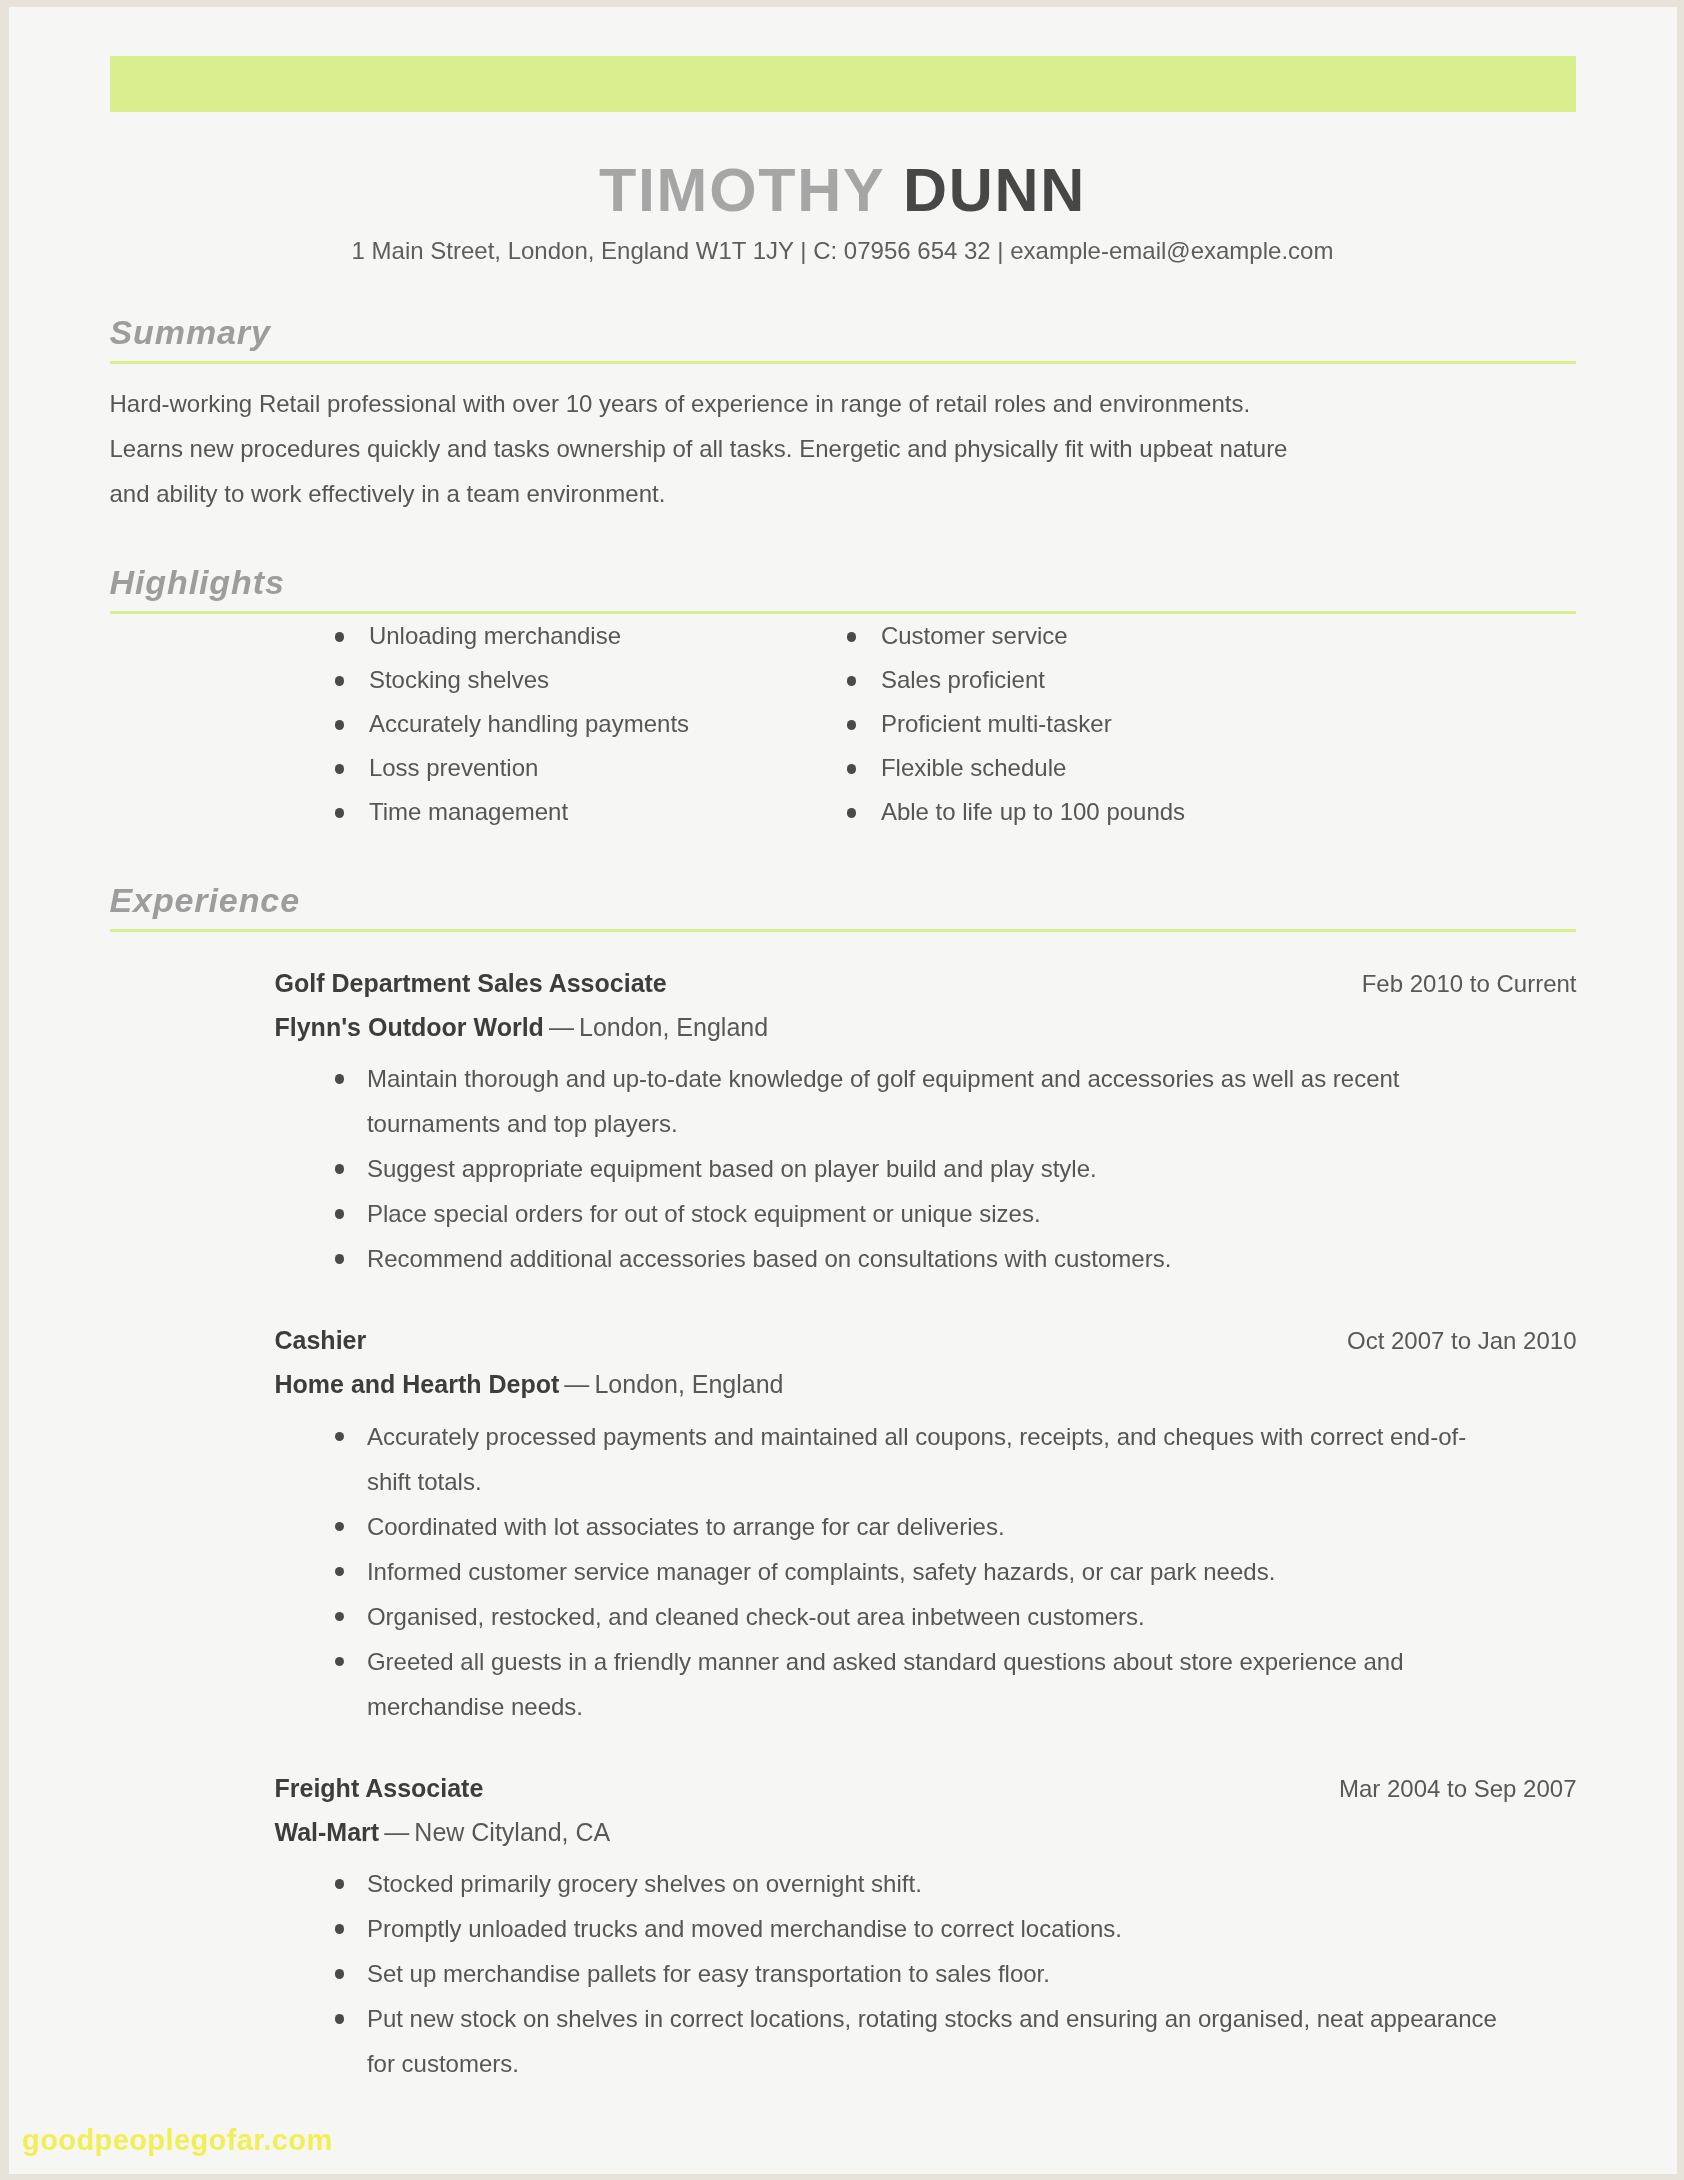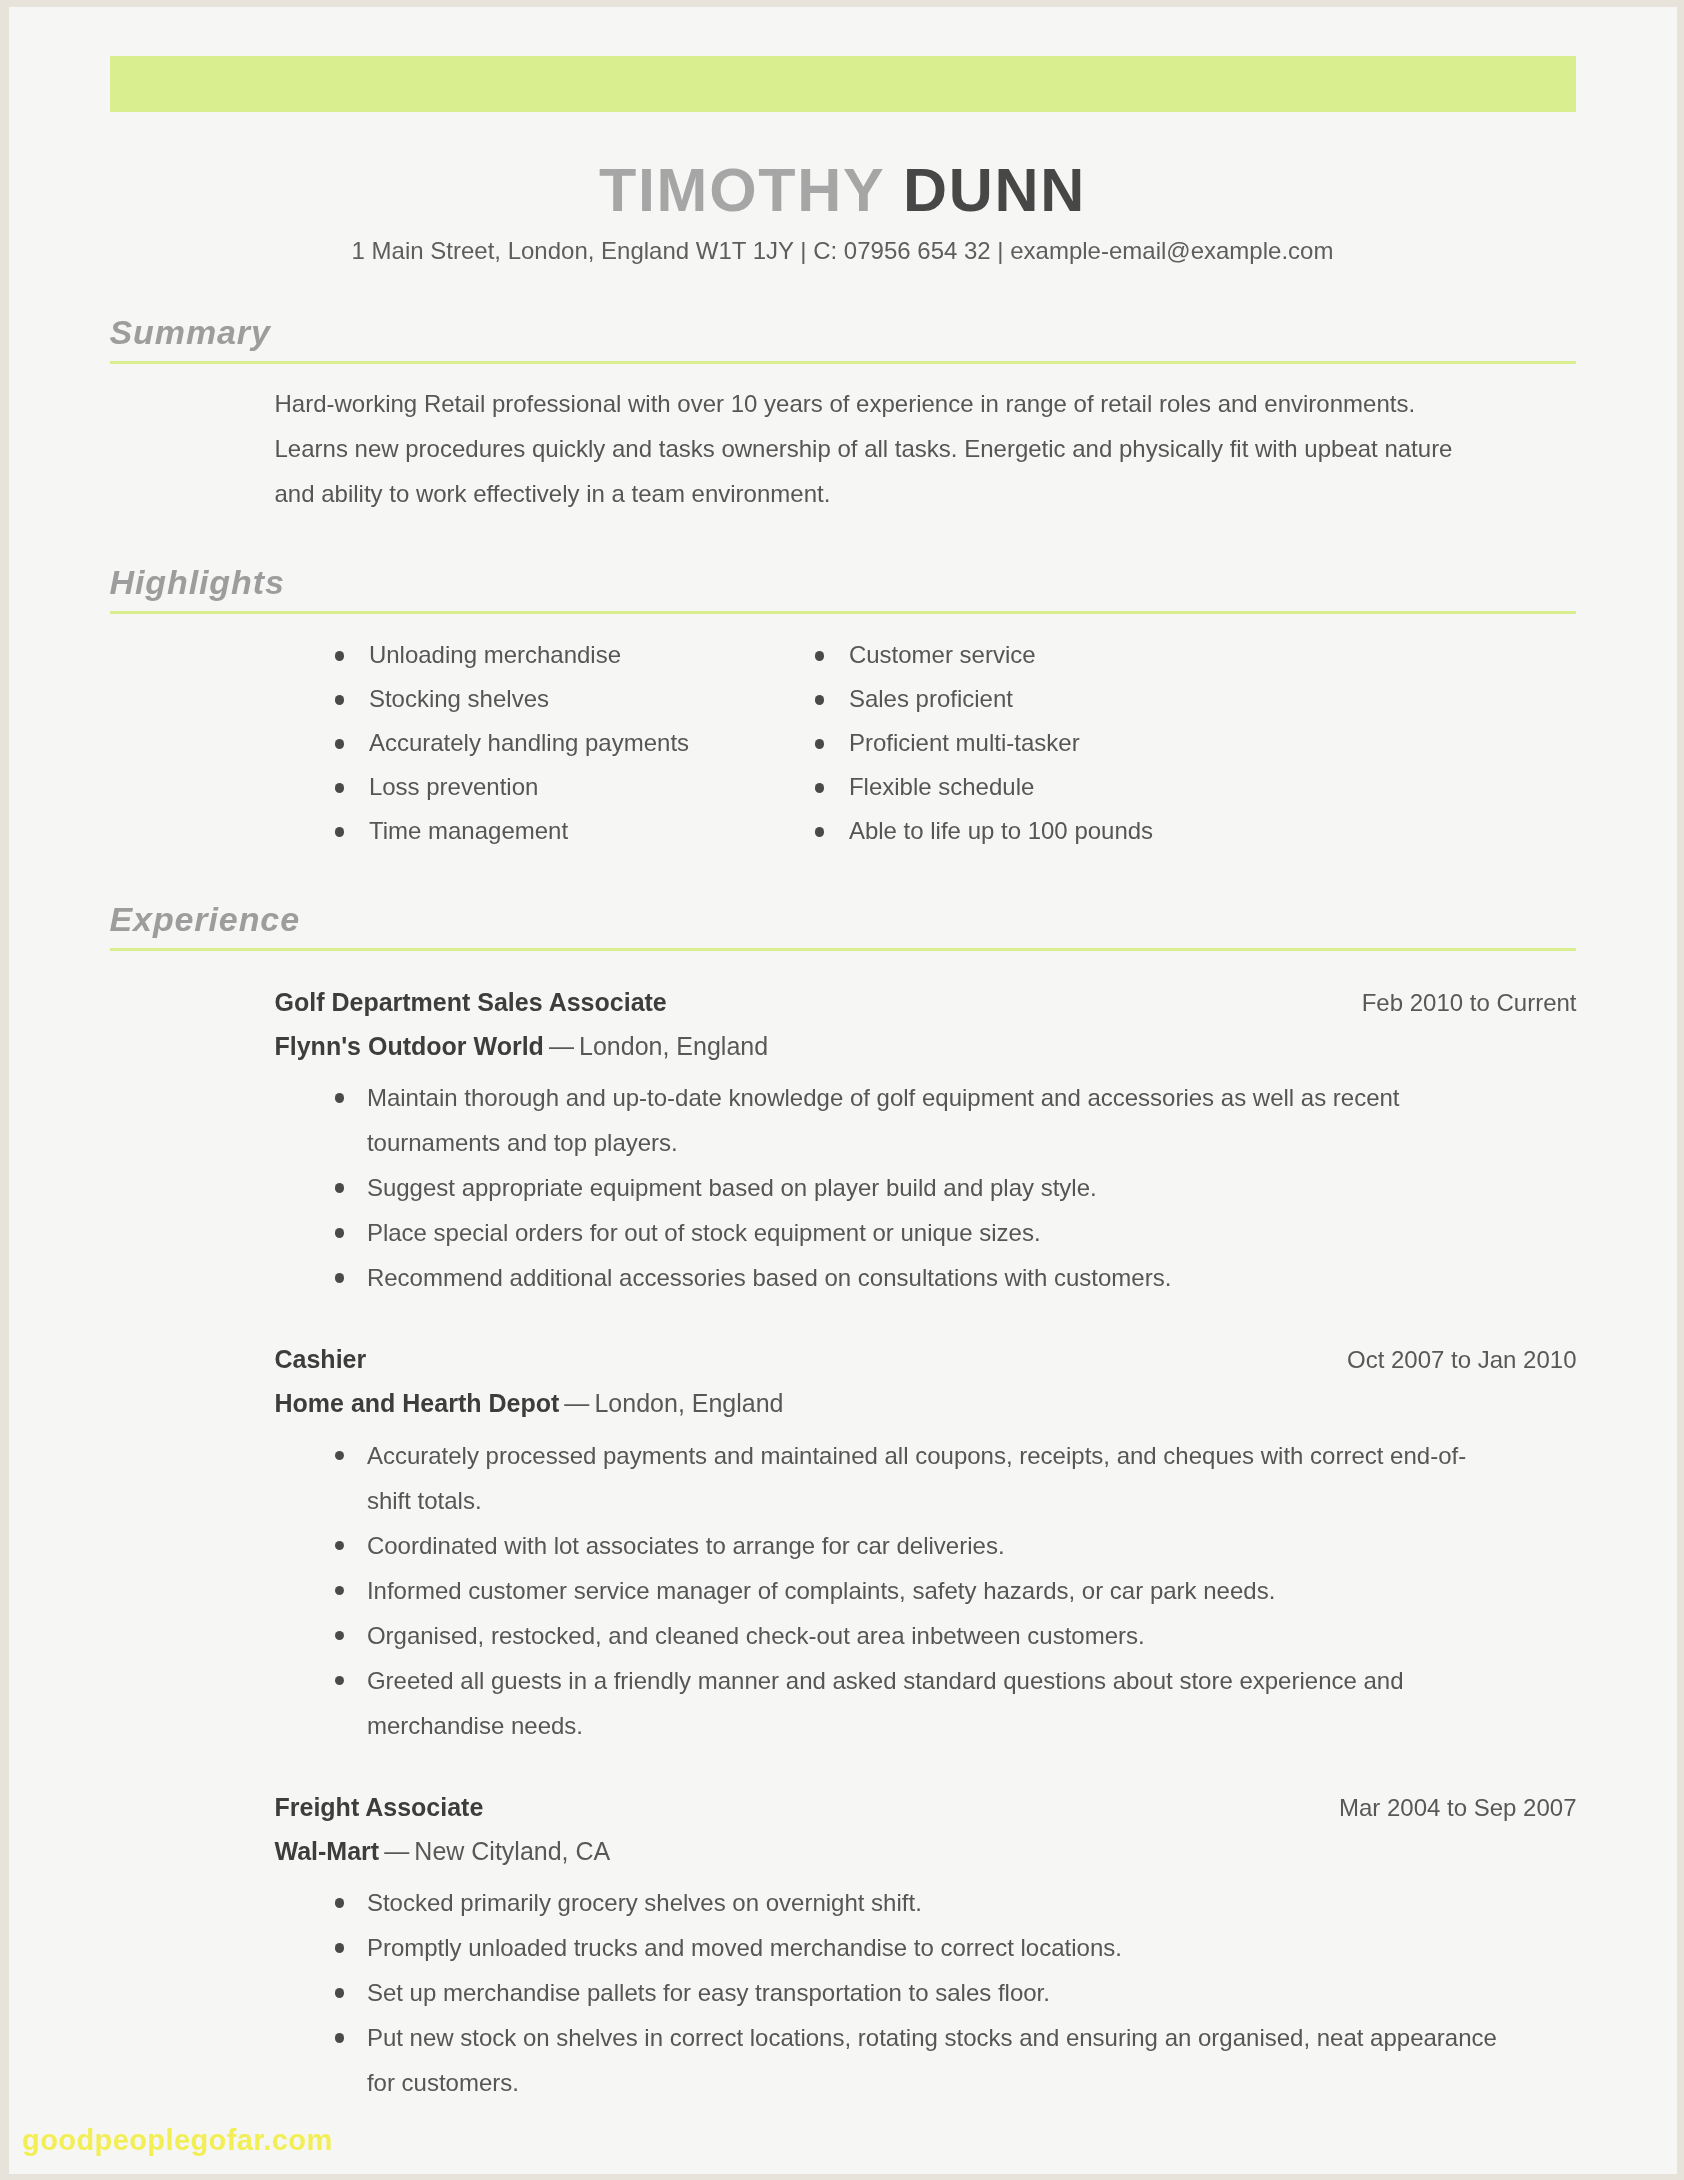--- a/index.html
+++ b/index.html
@@ -60,30 +60,29 @@
     letter-spacing:0.9px;
     font-style:italic;
   }
   .divider{
     margin-top:7.7px;
     height:3.4px;
     background:var(--accent);
   }
   .summary-text{
     margin-top:17px;
-    margin-left:165px;
     max-width:1203px;
     font-size:24px;
     line-height:45px;
   }
   .highlights-grid{
-    margin-top:19px;
     margin-left:225px;
     display:grid;
     grid-template-columns:480px auto;
+    gap:32px;
   }
   .hl-col{display:flex;flex-direction:column;}
   .hl-item{
     display:flex;
     align-items:flex-start;
     height:44px;
     font-size:24px;
     line-height:44px;
   }
   .dot{

